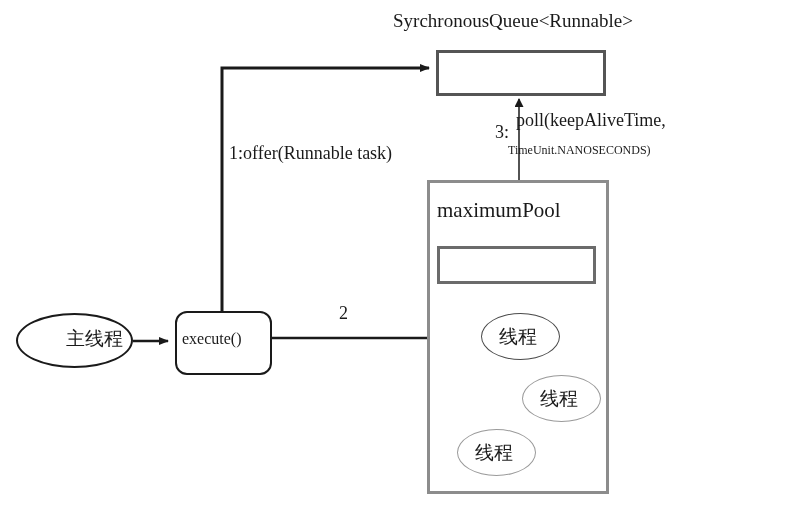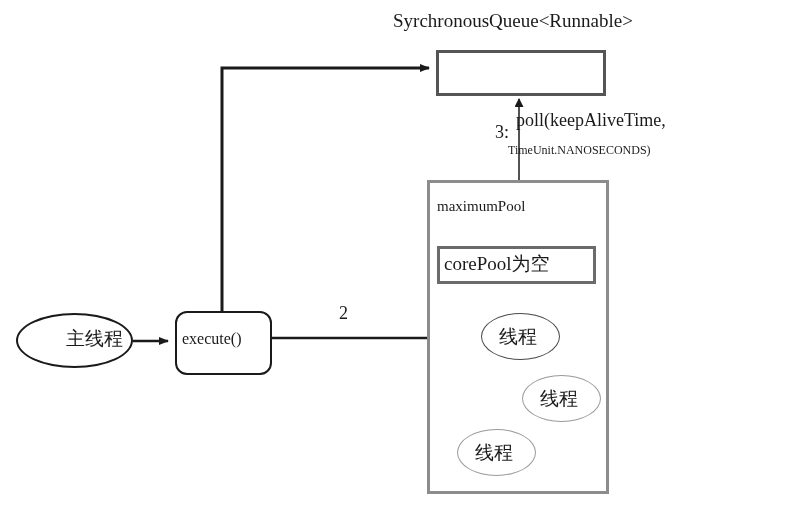--- a/index.html
+++ b/index.html
@@ -67,21 +67,21 @@
     top: 180px;
     width: 182px;
     height: 314px;
     border: 3px solid #8c8c8c;
     background: #ffffff;
     box-sizing: border-box;
   }
   #maxpool-label {
     left: 437px;
     top: 198px;
-    font-size: 15px;
+    font-size: 21px;
   }
   #corepool-box {
     position: absolute;
     left: 437px;
     top: 246px;
     width: 159px;
     height: 38px;
     border: 3px solid #6b6b6b;
     background: #ffffff;
     box-sizing: border-box;
@@ -200,32 +200,32 @@
 
     <g>
       <line x1="519" y1="325" x2="519" y2="99" stroke="#1a1a1a" stroke-width="1.5" marker-end="url(#arrow-thin)"></line>
     </g>
   </svg>
 
   <div class="lbl" id="queue-title">SyrchronousQueue&lt;Runnable&gt;</div>
 
   <div id="queue-box"></div>
 
+  <div class="lbl" id="offer-label">1:offer(Runnable task)</div>
 
   <div class="lbl" id="poll-step-label">3:</div>
   <div class="lbl" id="poll-label-line1">poll(keepAliveTime,</div>
   <div class="lbl" id="poll-label-line2">TimeUnit.NANOSECONDS)</div>
 
   <div class="lbl" id="step2-label">2</div>
 
   <div id="maxpool-box"></div>
   <div class="lbl" id="maxpool-label">maximumPool</div>
 
   <div id="corepool-box"></div>
-  <div class="lbl" id="corepool-label">corePool为空</div>
 
   <div id="execute-box"></div>
   <div class="lbl" id="execute-label">execute()</div>
 
   <div class="ellipse" id="main-thread-ellipse"></div>
   <div class="lbl" id="main-thread-label">主线程</div>
 
   <div class="ellipse" id="thread-ellipse-1"></div>
   <div class="lbl" id="thread-label-1">线程</div>
 

